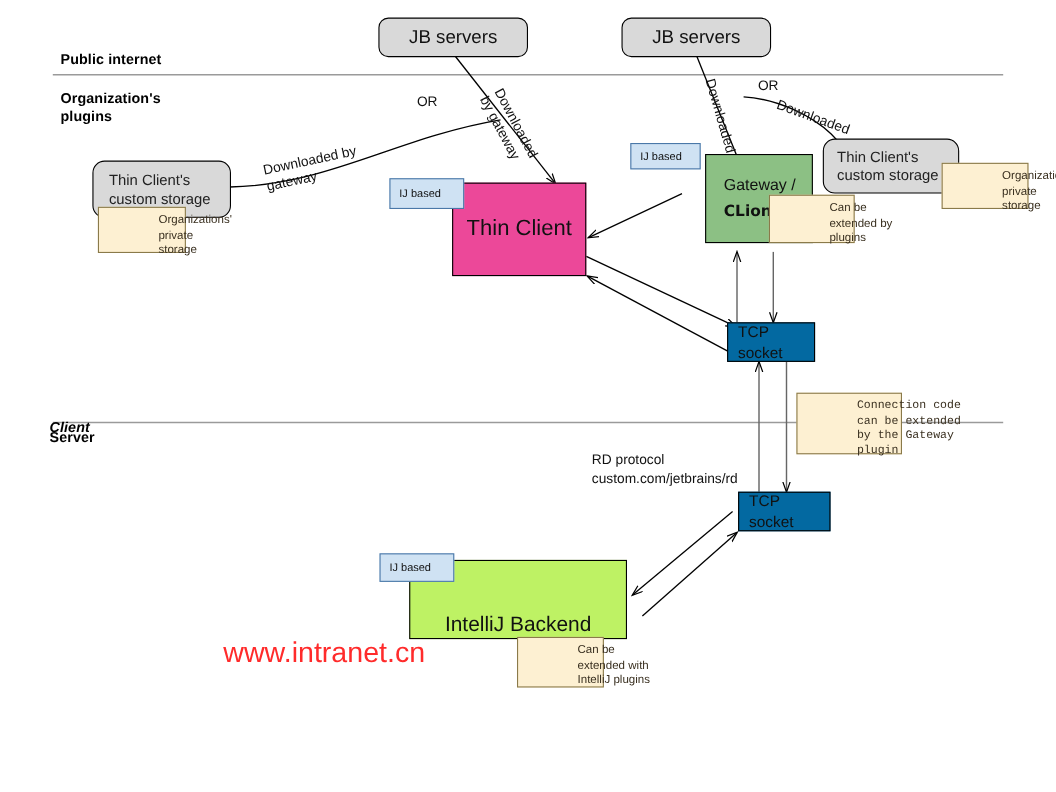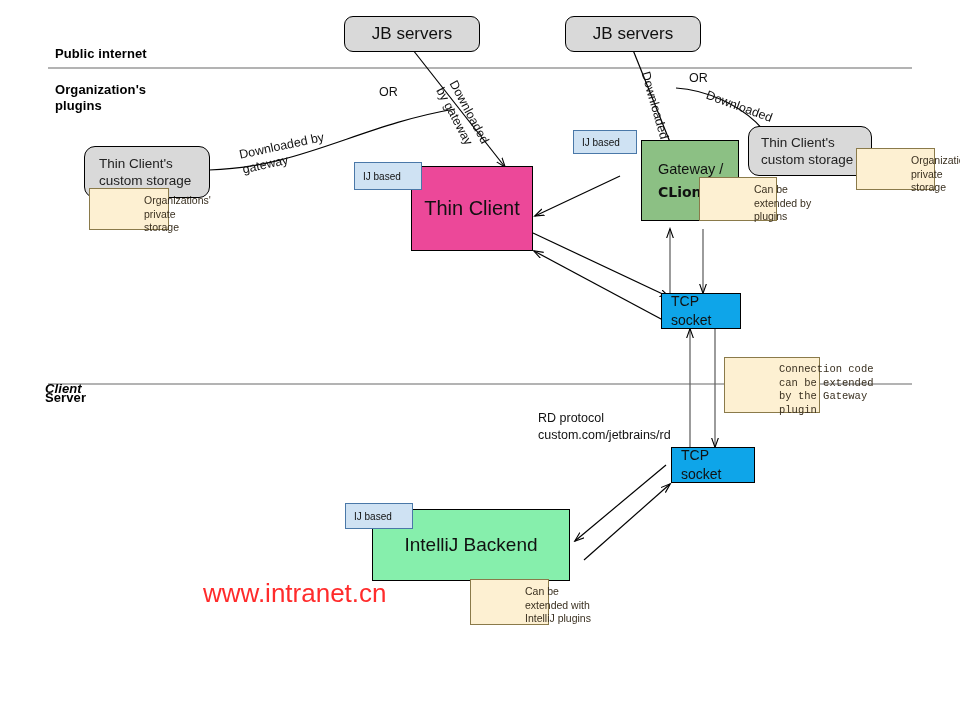--- a/index.html
+++ b/index.html
@@ -24,24 +24,24 @@
   .tag{background:#cfe2f3;border:1px solid #4a78a8;align-items:center;}
   .tag .lbl{font-size:10px;color:#111;padding-left:8px;}
 
   .thinclient{background:#ec4899;align-items:center;justify-content:center;}
   .thinclient .lbl{text-align:center;font-size:20px;color:#111;}
 
   .gateway{background:#8cc084;align-items:center;}
   .gateway .lbl{font-size:14.5px;line-height:23px;color:#111;padding-left:16px;}
   .gateway .lbl b{font-family:"DejaVu Sans",sans-serif;font-weight:bold;font-size:14px;}
 
-  .tcp{background:#0ea5e9;align-items:center;}
+  .tcp{background:#0369a1;align-items:center;}
   .tcp .lbl{font-size:14px;line-height:19px;color:#111;padding-left:9px;}
 
-  .backend{background:#86efac;align-items:center;justify-content:center;}
+  .backend{background:#bef264;align-items:flex-end;justify-content:center;}
   .backend .lbl{text-align:center;font-size:19px;color:#111;}
 
   .freetext{position:absolute;font-size:12.5px;line-height:17px;color:#111;white-space:pre;}
   .edge-label{position:absolute;font-size:12.5px;color:#111;white-space:nowrap;transform-origin:0 0;}
   .watermark{position:absolute;font-size:26px;color:#ff2b2b;white-space:nowrap;}
 </style>
 </head>
 <body>
 
 <div id="canvas">

